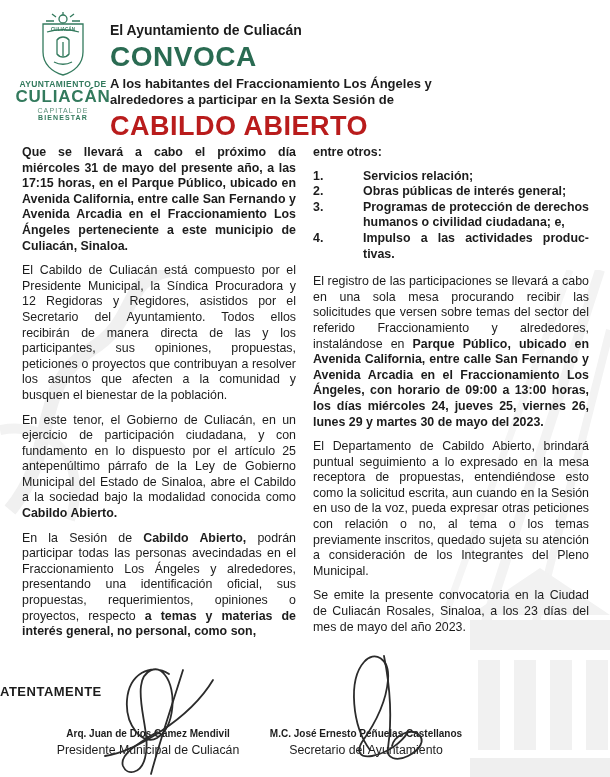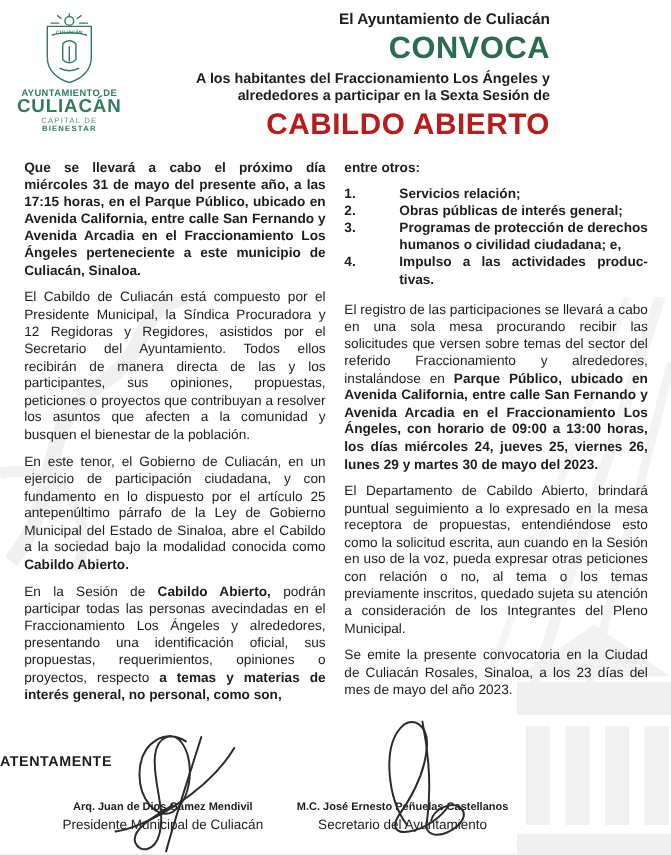--- a/index.html
+++ b/index.html
@@ -11,21 +11,21 @@
   
   .wm{position:absolute;pointer-events:none;}
   
   .logo{position:absolute;left:14px;top:12px;width:98px;text-align:center;color:#337a5d;}
   .logo svg{display:block;margin:0 auto;}
   .logo-line1{font-size:8.5px;font-weight:700;letter-spacing:.4px;margin-top:3px;}
   .logo-line2{font-size:17px;font-weight:900;letter-spacing:.8px;line-height:16px;}
   .logo-line3{font-size:7px;letter-spacing:1.1px;margin-top:2px;color:#5a8f78;}
   .logo-line3 b{color:#337a5d;}
   
-  .header{position:absolute;left:110px;top:8px;width:390px;text-align:right;}
+  .header{position:absolute;left:110px;top:21px;width:390px;text-align:left;}
   .org{font-size:14px;font-weight:700;line-height:18px;}
   .convoca{font-size:28px;font-weight:900;letter-spacing:.5px;color:#2a6b52;line-height:32px;margin-top:2px;}
   .subtitle{font-size:13px;font-weight:700;line-height:16px;margin-top:3px;}
   .cabildo{font-size:27px;font-weight:900;letter-spacing:.5px;color:#b91c1c;line-height:30px;margin-top:3px;}
   
   .col{position:absolute;top:145px;font-size:12.4px;line-height:15.6px;text-align:justify;
        hyphens:auto;-webkit-hyphens:auto;}
   .col-left{left:22px;width:274px;}
   .col-right{left:313px;width:276px;}
   .col p{margin:0 0 9px 0;}

